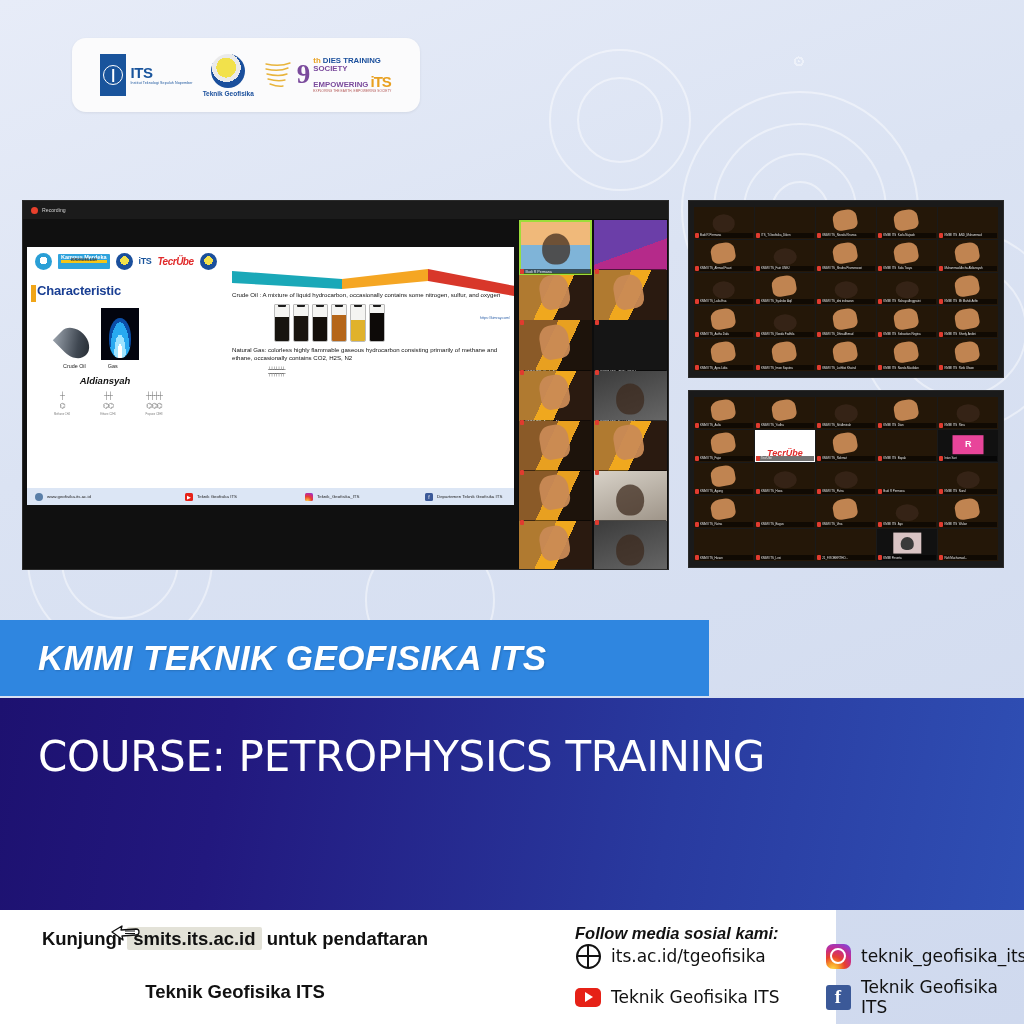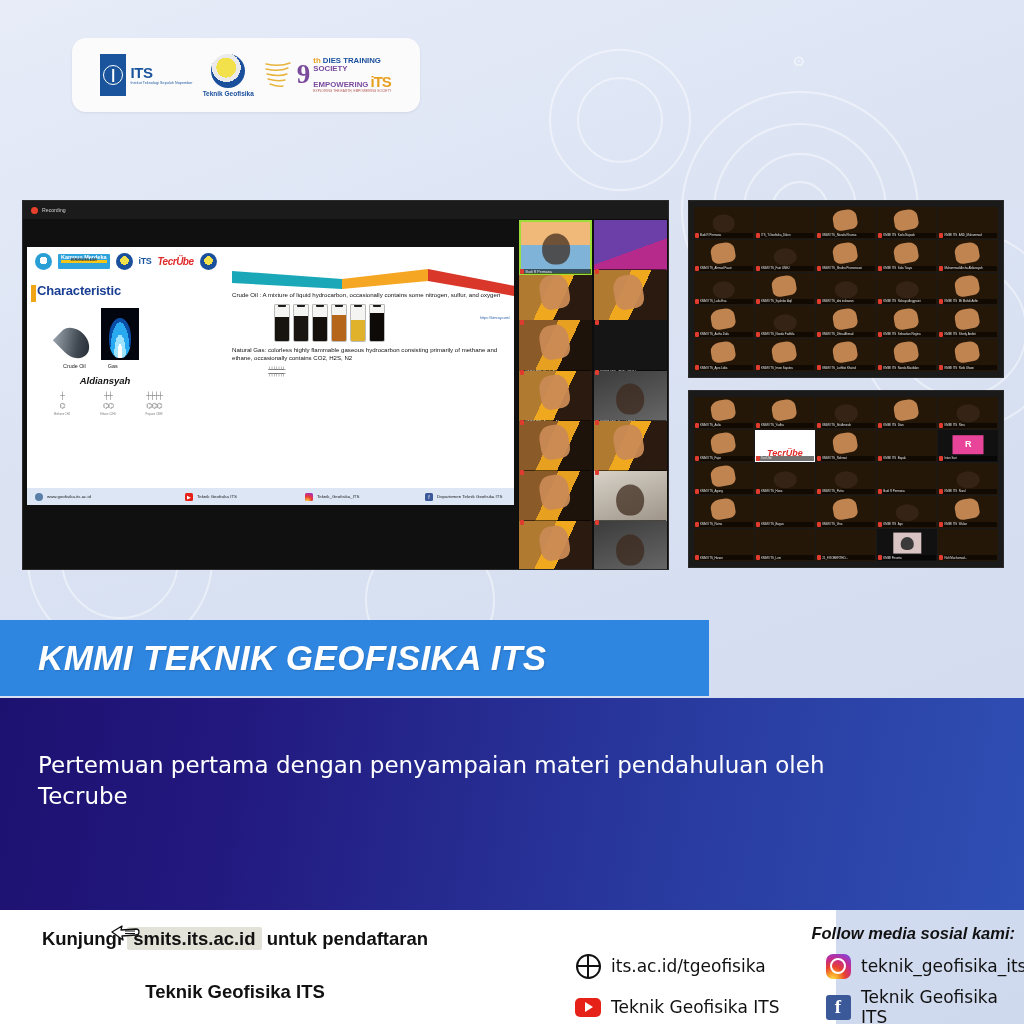--- a/index.html
+++ b/index.html
@@ -171,21 +171,21 @@
     font-family:"DejaVu Sans", sans-serif;
   }
 
   
   #footer { position:absolute; left:0; top:910px; width:836px; height:114px; background:#fff;}
   #footer-left { position:absolute; left:0; top:16px; width:470px; text-align:center;}
   #hand-cursor { position:absolute; left:108px; top:-6px; width:34px; height:26px;}
   #kunjungi-line { font-size:18.5px; font-weight:700; color:#111; line-height:1.42;}
   .url-chip { background:#e3e2d8; padding:1px 6px; border-radius:2px; }
   #footer-right { position:absolute; left:575px; top:14px; width:440px;}
-  #follow-title { font-size:16.5px; font-weight:700; font-style:italic; color:#111; text-align:right; margin-bottom:10px;}
+  #follow-title { font-size:16.5px; font-weight:700; font-style:italic; color:#111; text-align:left; }
   .soc-grid { display:grid; grid-template-columns: 250px 1fr; row-gap:8px;}
   .soc { display:flex; align-items:center; gap:10px;}
   .soc-label { font-size:17px; color:#111; font-family:"DejaVu Sans",sans-serif;}
   .ico { width:26px;height:26px; display:flex;align-items:center;justify-content:center; flex:0 0 26px;}
   .ico-globe { border:2.2px solid #111; border-radius:50%; position:relative; width:25px;height:25px;}
   .ico-globe::before{content:"";position:absolute;left:50%;top:0;bottom:0;width:2px;background:#111;transform:translateX(-50%);}
   .ico-globe::after{content:"";position:absolute;top:50%;left:0;right:0;height:2px;background:#111;transform:translateY(-50%);}
   .ico-yt { width:26px;height:19px;background:#e62117;border-radius:5px;display:flex;align-items:center;justify-content:center;}
   .ico-yt::after{content:"";border-left:8px solid #fff;border-top:5px solid transparent;border-bottom:5px solid transparent;margin-left:2px;}
   .ico-ig { width:25px;height:25px;border-radius:7px;
@@ -698,21 +698,21 @@
         <span class="tile-name" style="padding-left: 5px;">Rofi Muchamad...</span>
       </div>
     </div>
 </div>
 
 <div id="banner-blue">
   <h1>KMMI TEKNIK GEOFISIKA ITS</h1>
 </div>
 
 <div id="band-gradient">
-  <div id="course-sub">Pertemuan pertama dengan penyampaian materi pendahuluan oleh Tecrube</div>
+  <div id="course-title">COURSE: PETROPHYSICS TRAINING</div>
 </div>
 
 <div id="footer">
   <div id="footer-left">
     <div id="hand-cursor">
       <svg viewBox="0 0 34 26" width="34" height="26">
         <path d="M4 12 L14 6 L13 10 L28 9 Q31 9 31 12 Q31 15 28 15 L14 16 L15 20 Z" fill="#fff" stroke="#111" stroke-width="1.3" stroke-linejoin="round"></path>
         <path d="M17 11 h10 M17 13.5 h10" stroke="#111" stroke-width="1"></path>
       </svg>
     </div>

